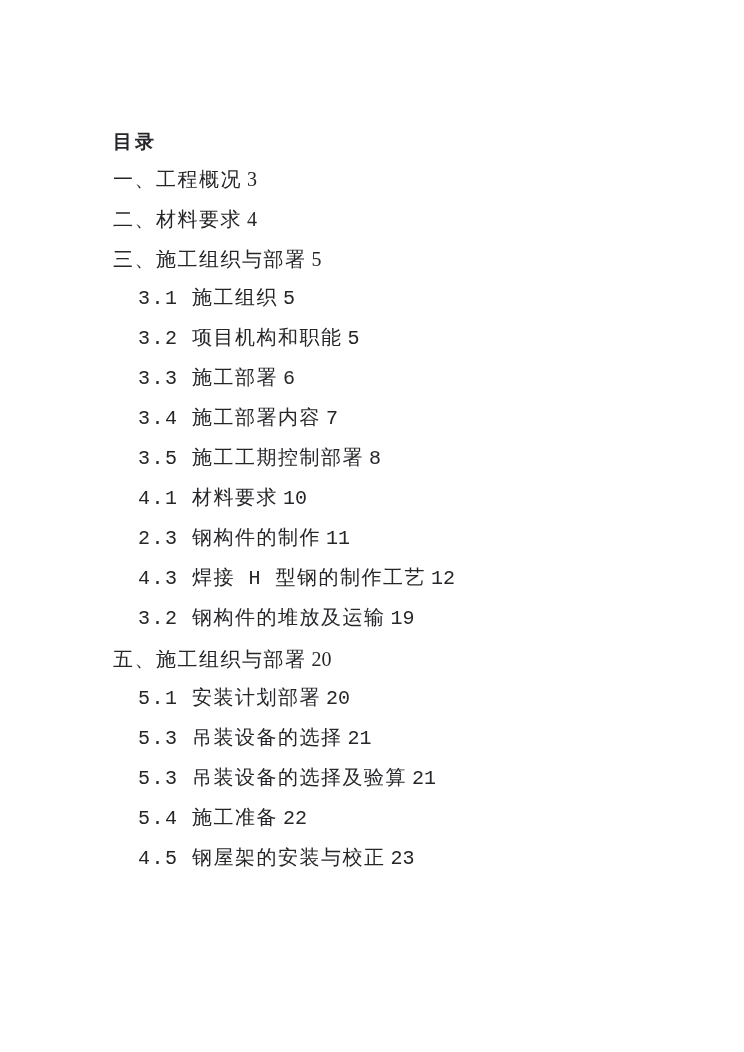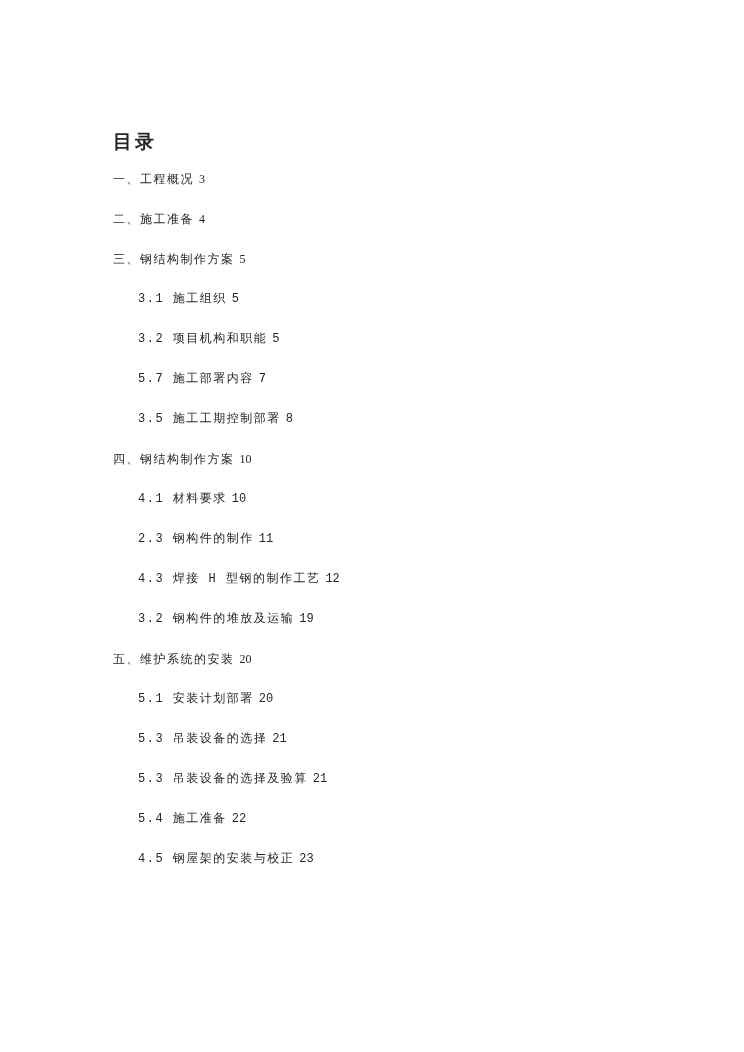--- a/index.html
+++ b/index.html
@@ -23,21 +23,21 @@
     font-weight: bold;
     letter-spacing: 3px;
     margin: 0 0 19px 0;
     line-height: 19px;
   }
   .toc {
     margin: 0;
     padding: 0;
   }
   .entry {
-    font-size: 12px;
+    font-size: 20px;
     line-height: 18px;
     height: 18px;
     margin-bottom: 22px;
     letter-spacing: 1.5px;
     white-space: nowrap;
   }
   .entry.lvl1 { padding-left: 0; }
   .entry.lvl2 { padding-left: 25px; font-family: Liberation Mono, monospace; }
   .pagenum { margin-left: 5px; letter-spacing: 0; }
 </style>
@@ -45,54 +45,54 @@
 <body>
 
 <div class="page">
   <h1 class="doc-title">目录</h1>
 
   <div class="toc">
     <div class="entry lvl1">
       <span>一、工程概况</span><span class="pagenum">3</span>
     </div>
     <div class="entry lvl1">
-      <span>二、施工准备</span><span class="pagenum">4</span>
+      <span>二、材料要求</span><span class="pagenum">4</span>
     </div>
     <div class="entry lvl1">
-      <span>三、钢结构制作方案</span><span class="pagenum">5</span>
+      <span>三、施工组织与部署</span><span class="pagenum">5</span>
     </div>
     <div class="entry lvl2">
       <span>3.1 施工组织</span><span class="pagenum">5</span>
     </div>
     <div class="entry lvl2">
       <span>3.2 项目机构和职能</span><span class="pagenum">5</span>
     </div>
     <div class="entry lvl2">
-      <span>5.7 施工部署内容</span><span class="pagenum">7</span>
+      <span>3.3 施工部署</span><span class="pagenum">6</span>
+    </div>
+    <div class="entry lvl2">
+      <span>3.4 施工部署内容</span><span class="pagenum">7</span>
     </div>
     <div class="entry lvl2">
       <span>3.5 施工工期控制部署</span><span class="pagenum">8</span>
-    </div>
-    <div class="entry lvl1">
-      <span>四、钢结构制作方案</span><span class="pagenum">10</span>
     </div>
     <div class="entry lvl2">
       <span>4.1 材料要求</span><span class="pagenum">10</span>
     </div>
     <div class="entry lvl2">
       <span>2.3 钢构件的制作</span><span class="pagenum">11</span>
     </div>
     <div class="entry lvl2">
       <span>4.3 焊接 H 型钢的制作工艺</span><span class="pagenum">12</span>
     </div>
     <div class="entry lvl2">
       <span>3.2 钢构件的堆放及运输</span><span class="pagenum">19</span>
     </div>
     <div class="entry lvl1">
-      <span>五、维护系统的安装</span><span class="pagenum">20</span>
+      <span>五、施工组织与部署</span><span class="pagenum">20</span>
     </div>
     <div class="entry lvl2">
       <span>5.1 安装计划部署</span><span class="pagenum">20</span>
     </div>
     <div class="entry lvl2">
       <span>5.3 吊装设备的选择</span><span class="pagenum">21</span>
     </div>
     <div class="entry lvl2">
       <span>5.3 吊装设备的选择及验算</span><span class="pagenum">21</span>
     </div>

